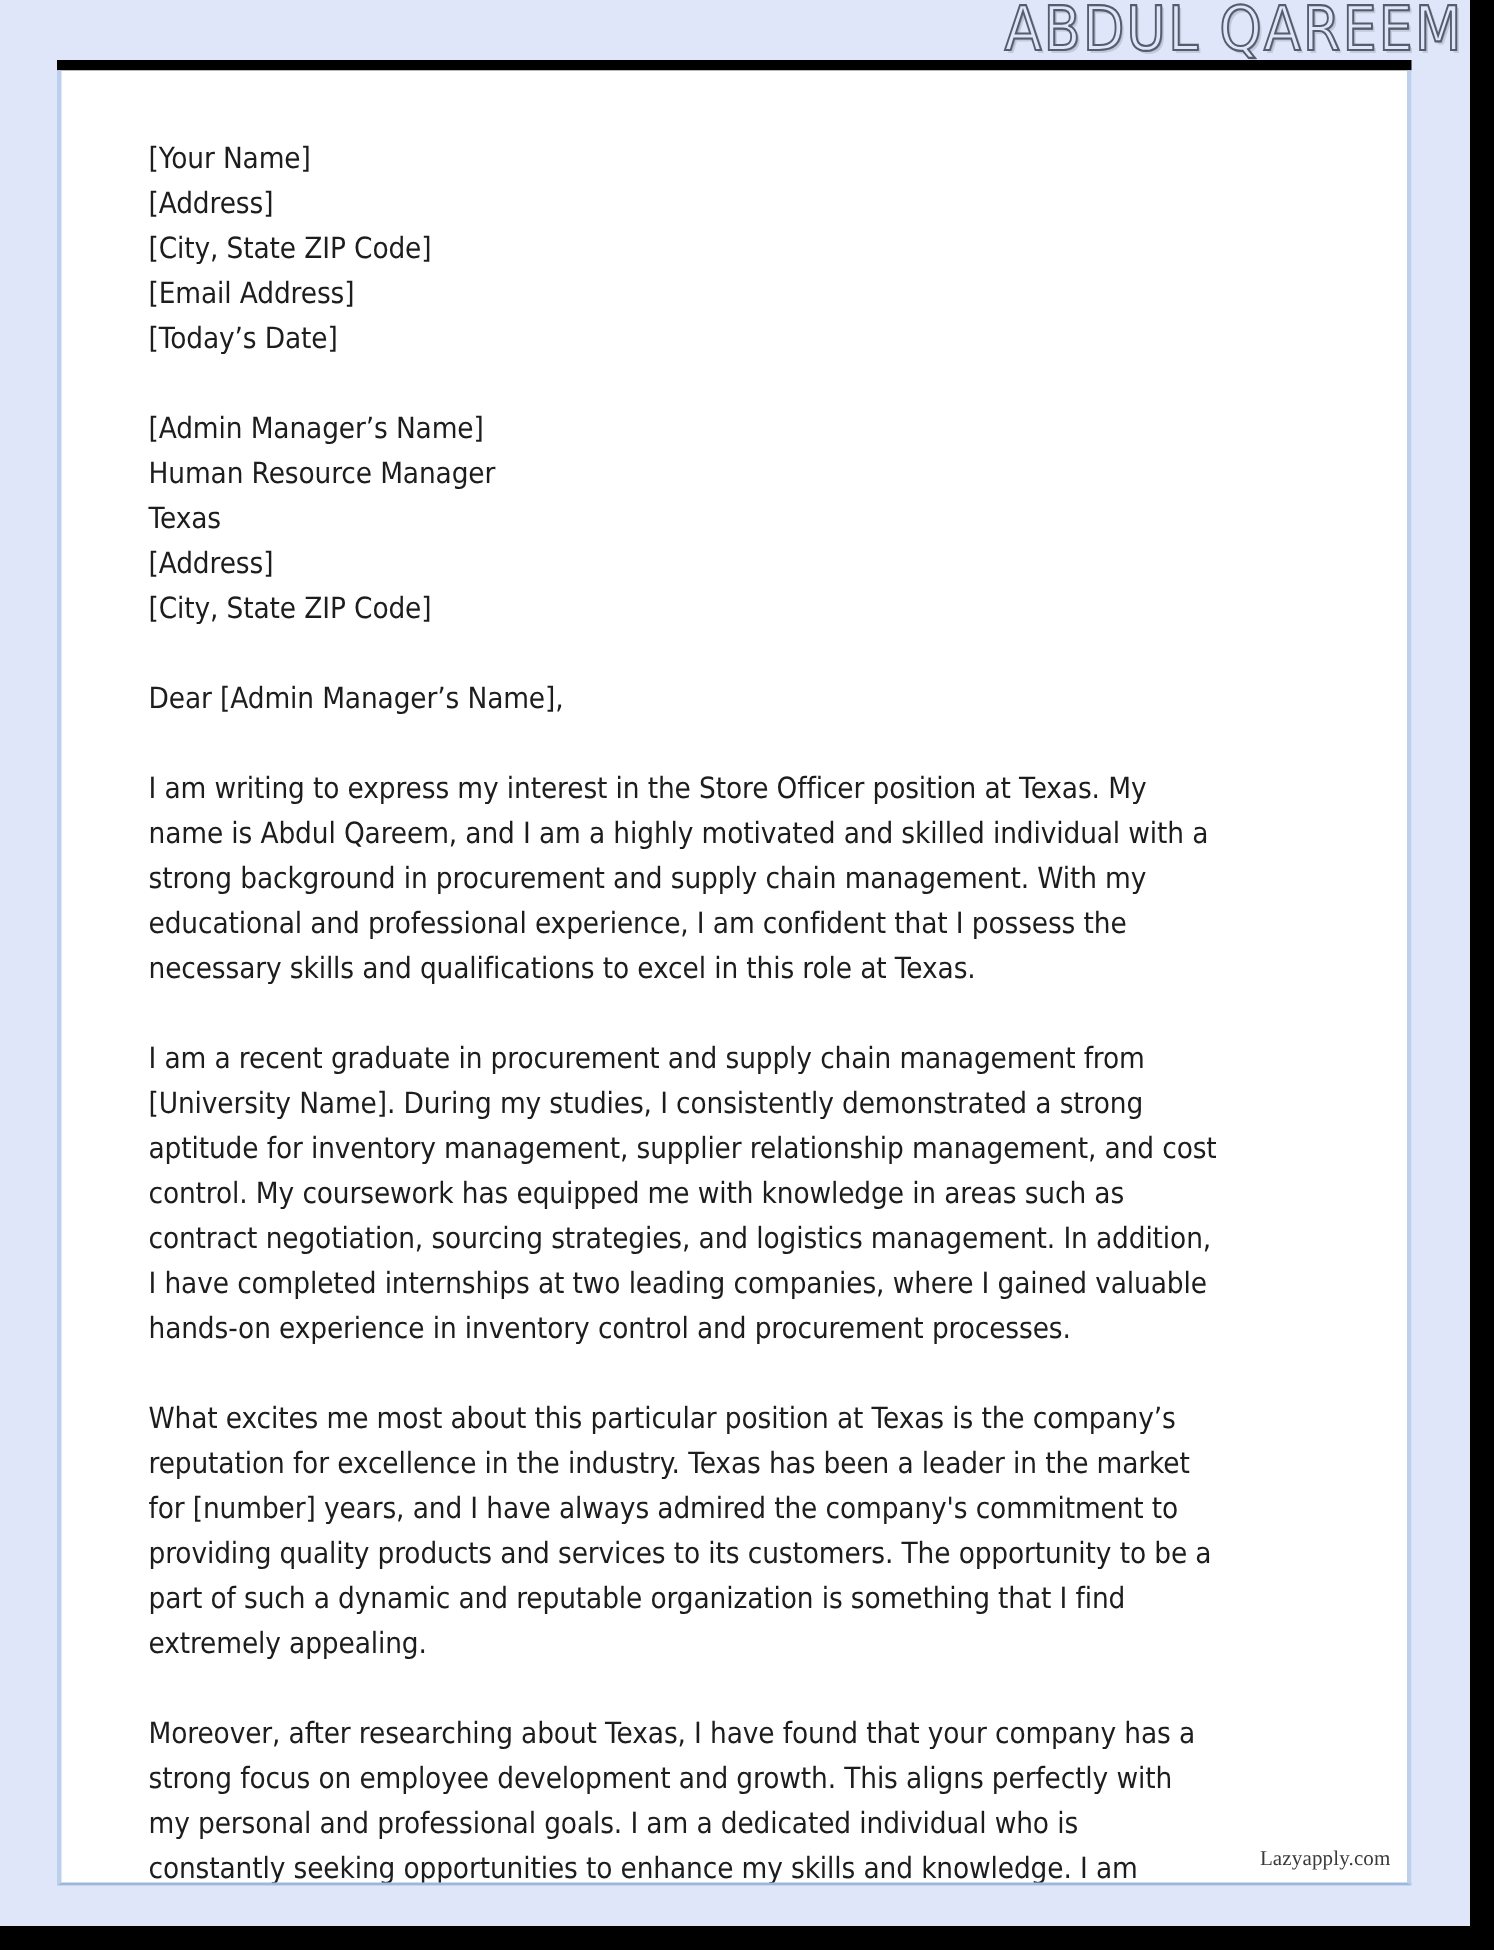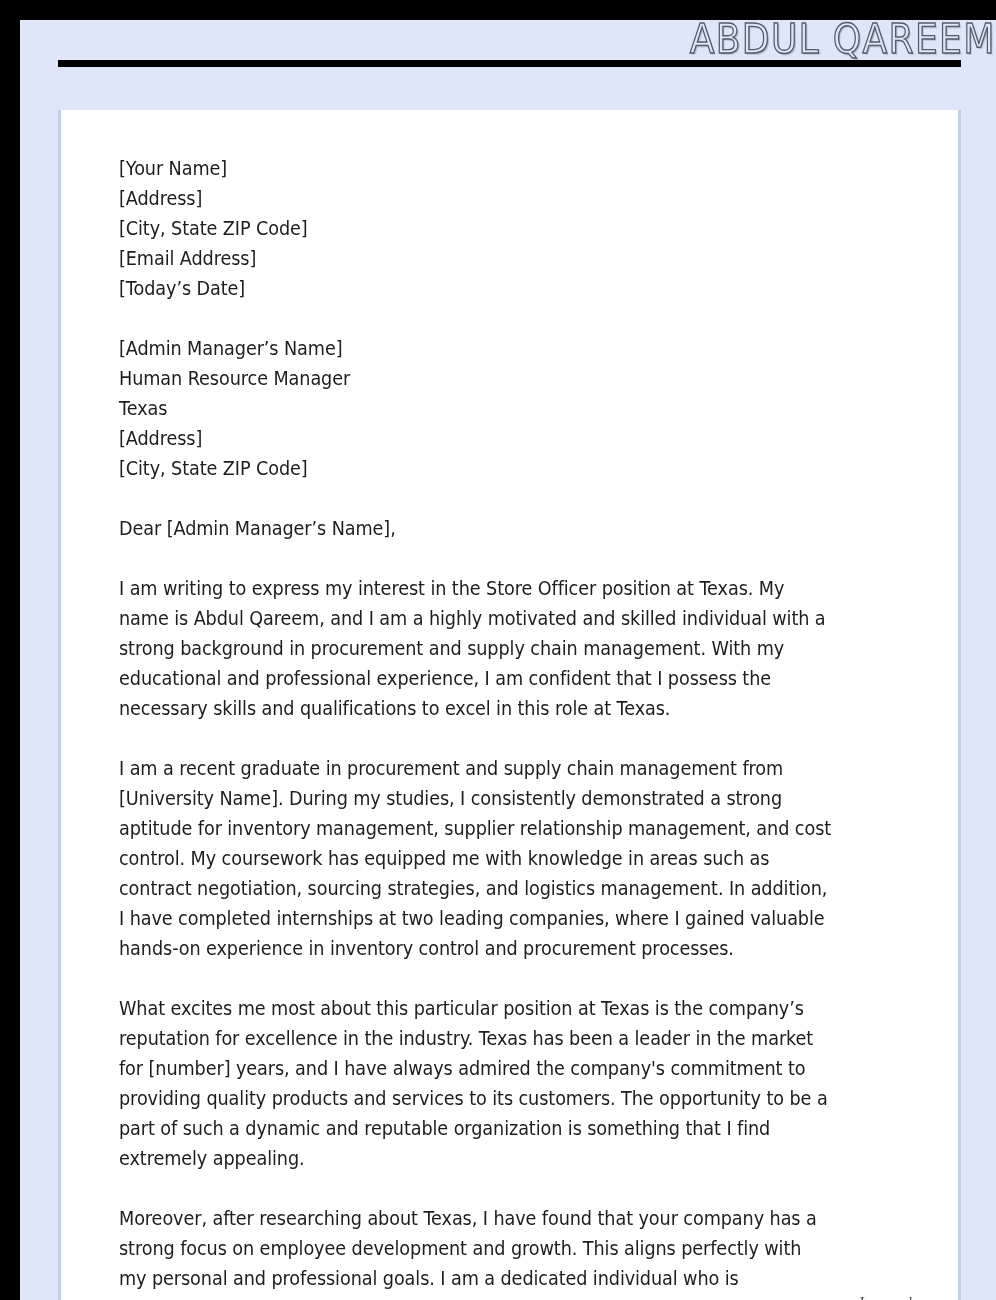--- a/index.html
+++ b/index.html
@@ -16,21 +16,21 @@
     font-family: "DejaVu Sans", "Liberation Sans", sans-serif;
   }
 
   
   .frame {
     position: absolute;
     left: 0; top: 0;
     width: 892px;
     height: 1300px;
     background: #000000;
-    padding: 20px;
+    padding: 0;
   }
   .canvas {
     position: relative;
     width: 980px;
     height: 1284px;
     background: #dfe6f9;
     overflow: hidden;
   }
 
   
@@ -76,21 +76,20 @@
   }
   .page {
     position: relative;
     width: 903px;
     height: 1210px;
     background: #ffffff;
     border-left: 3px solid #bcd0ec;
     border-right: 3px solid #bcd0ec;
     border-bottom: 2px solid #9db6dc;
     overflow: hidden;
-    margin-top: 43px;
   }
 
   
   .letter {
     position: absolute;
     left: 58px;
     top: 44px;
     width: 790px;
     font-family: "DejaVu Sans", "Liberation Sans", sans-serif;
     font-size: 19.5px;

